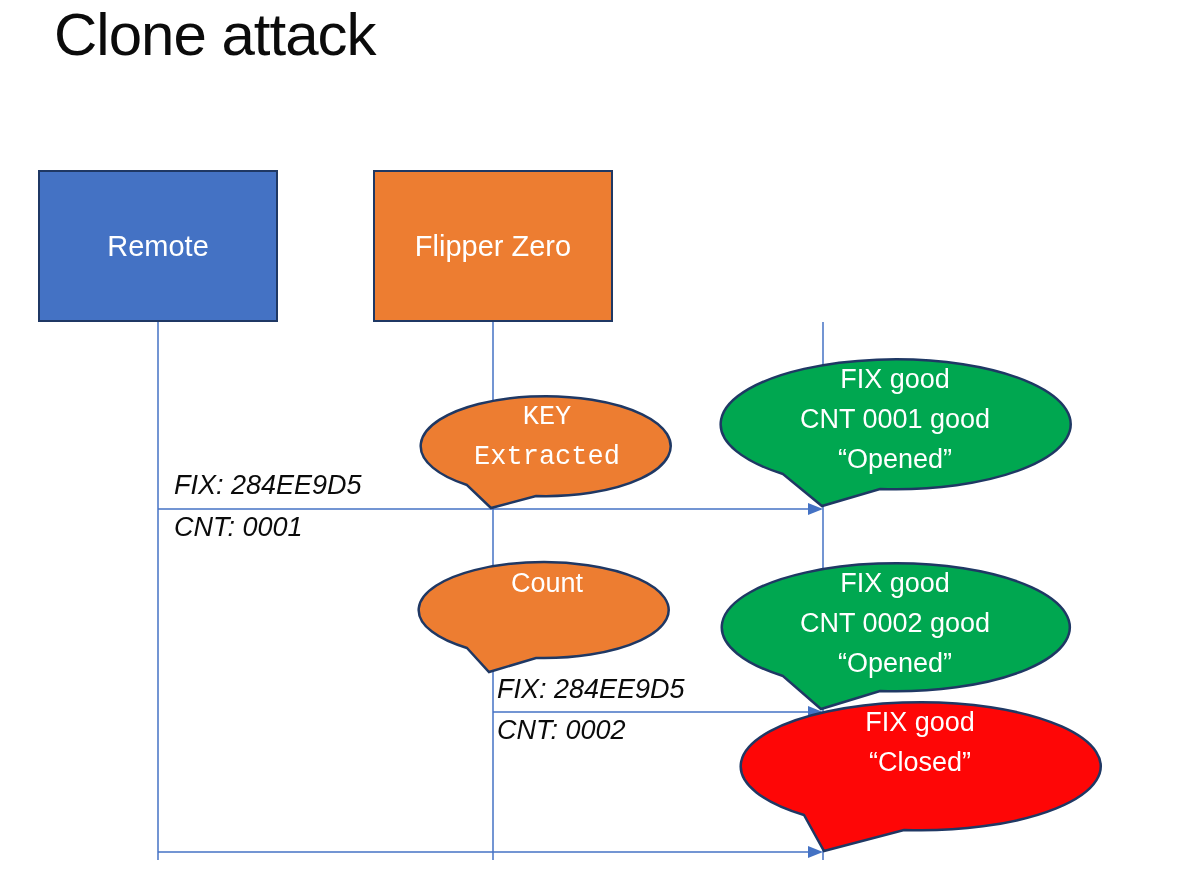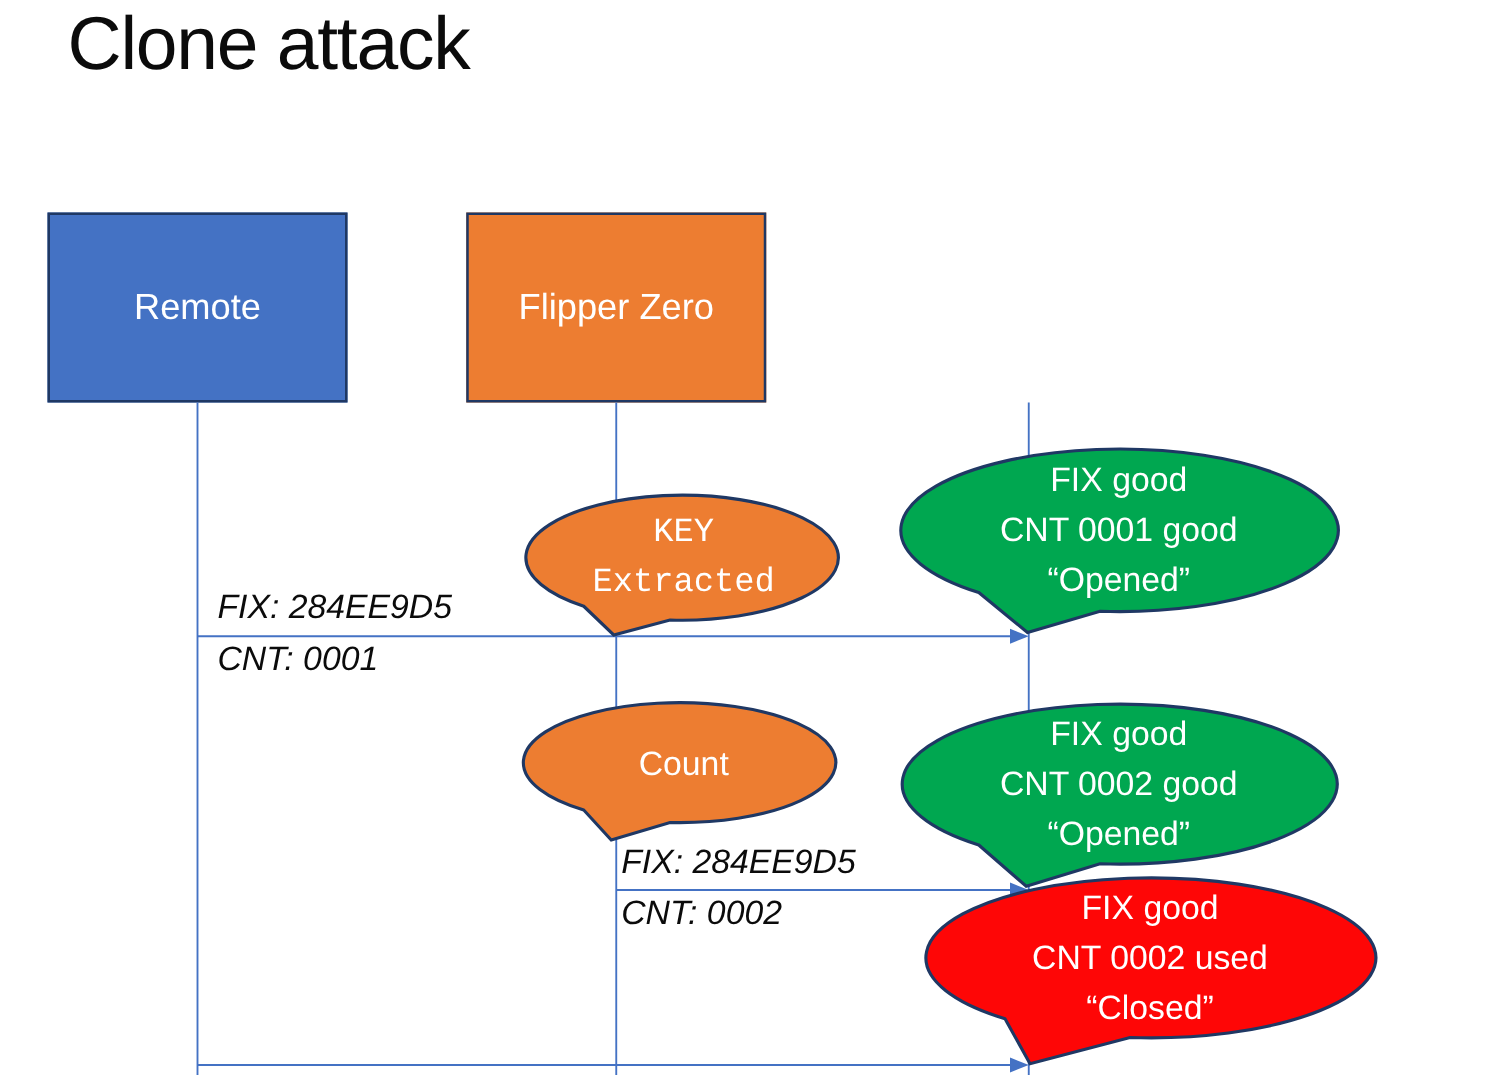--- a/index.html
+++ b/index.html
@@ -32,21 +32,21 @@
   .bubble{ stroke:var(--outline); stroke-width:2.5; stroke-linejoin:miter; }
   .bubble.orange{ fill:var(--orange); }
   .bubble.green{ fill:var(--green); }
   .bubble.red{ fill:var(--red); }
 
   .msg-label{
     position:absolute; font-size:27px; color:var(--text-dark); white-space:nowrap;font-style:italic;
   }
   .callout-text{
     position:absolute; display:flex; flex-direction:column; align-items:center;
-    justify-content:center; text-align:center; color:var(--text-light);
+    text-align:center; color:var(--text-light);
     font-size:27px; line-height:40px; pointer-events:none;
   }
   .ct-a{ left:422px; top:397px; width:250px; height:100px;font-family:Liberation Mono, monospace; }
   .ct-b{ left:720px; top:359px; width:350px; height:130px; }
   .ct-c{ left:422px; top:563px; width:250px; height:96px;  }
   .ct-d{ left:721px; top:563px; width:348px; height:128px; }
   .ct-e{ left:740px; top:702px; width:360px; height:128px; }
 </style>
 </head>
 <body>
@@ -101,17 +101,16 @@
   <div class="callout-text ct-c">
     <span>Count</span>
   </div>
   <div class="callout-text ct-d">
     <span>FIX good</span>
     <span>CNT 0002 good</span>
     <span>“Opened”</span>
   </div>
   <div class="callout-text ct-e">
     <span>FIX good</span>
-    <span>CNT 0002 used</span>
     <span>“Closed”</span>
   </div>
 
 </div>
 
 </body></html>

